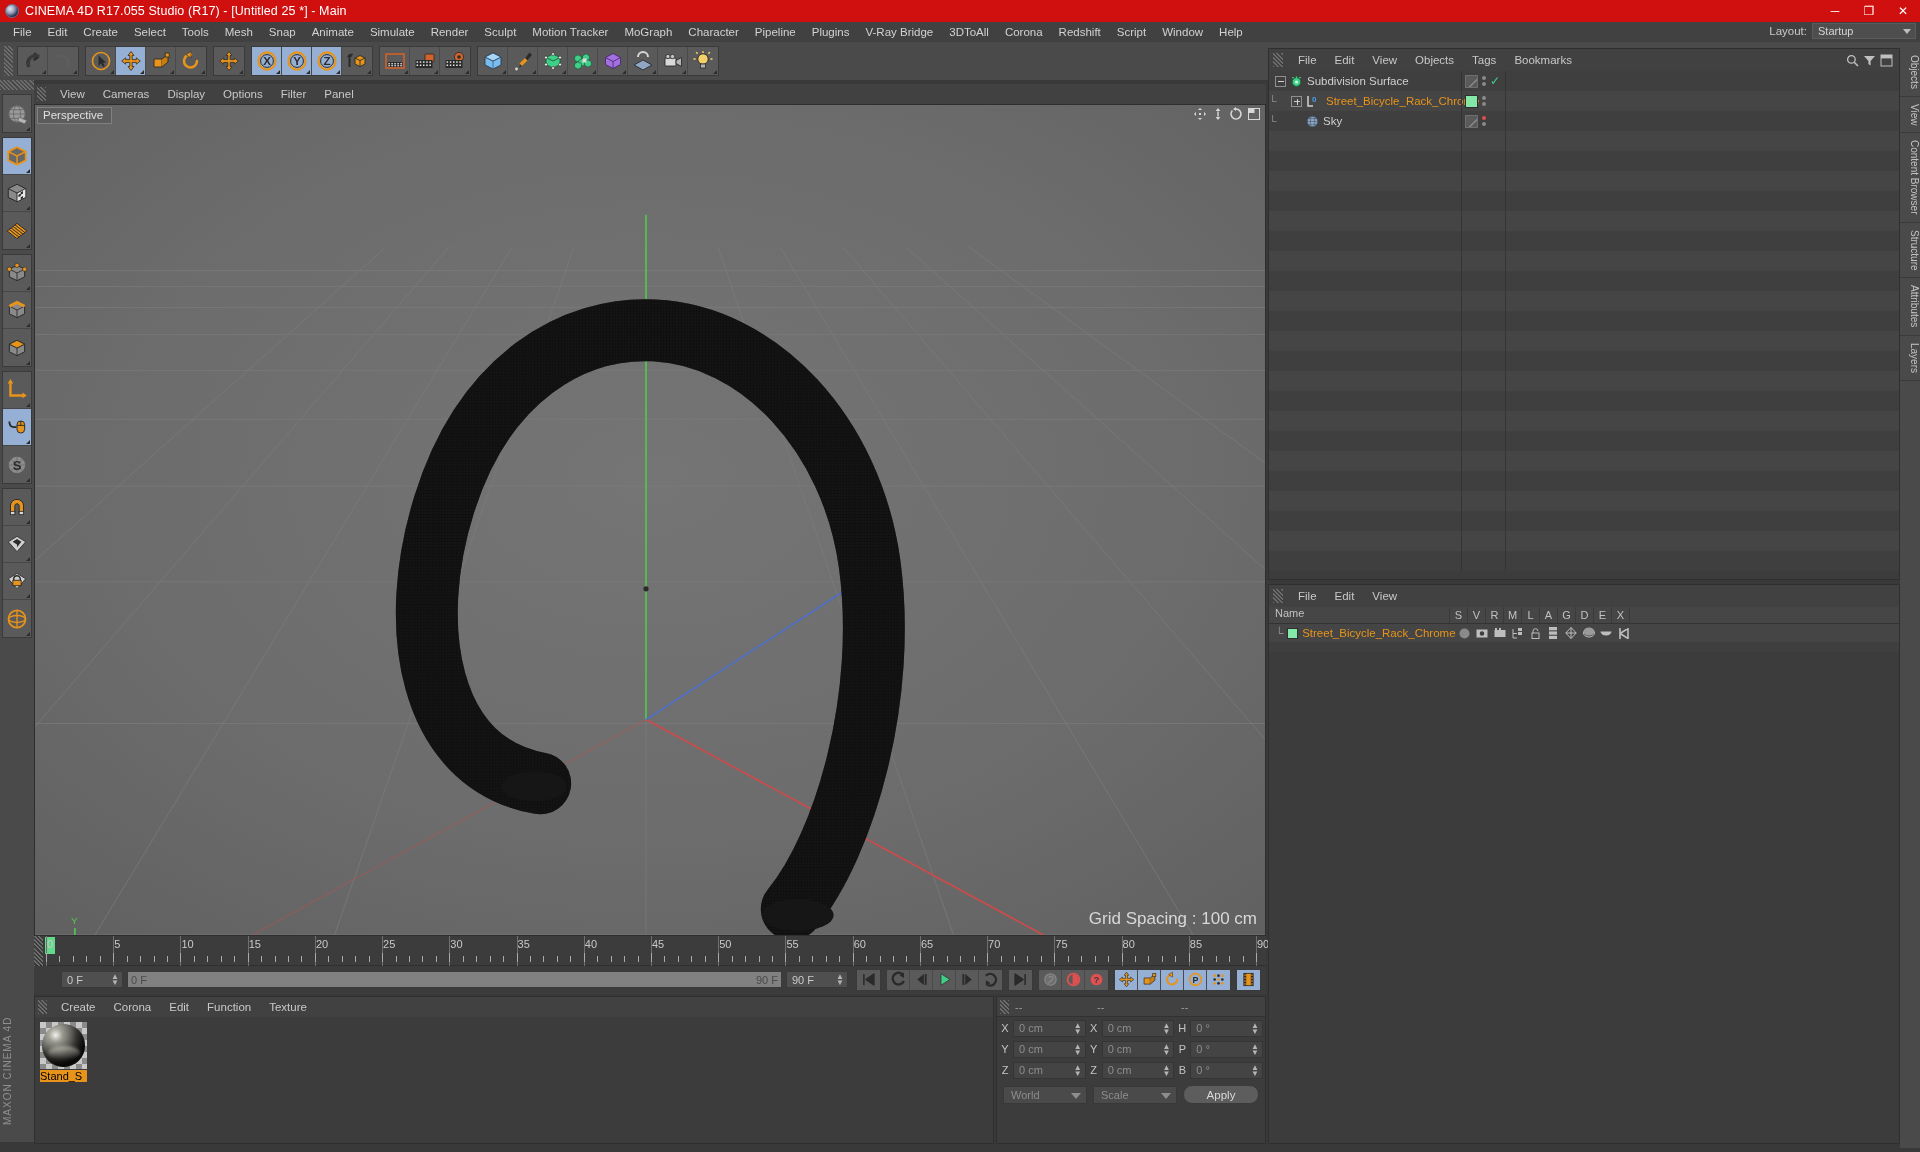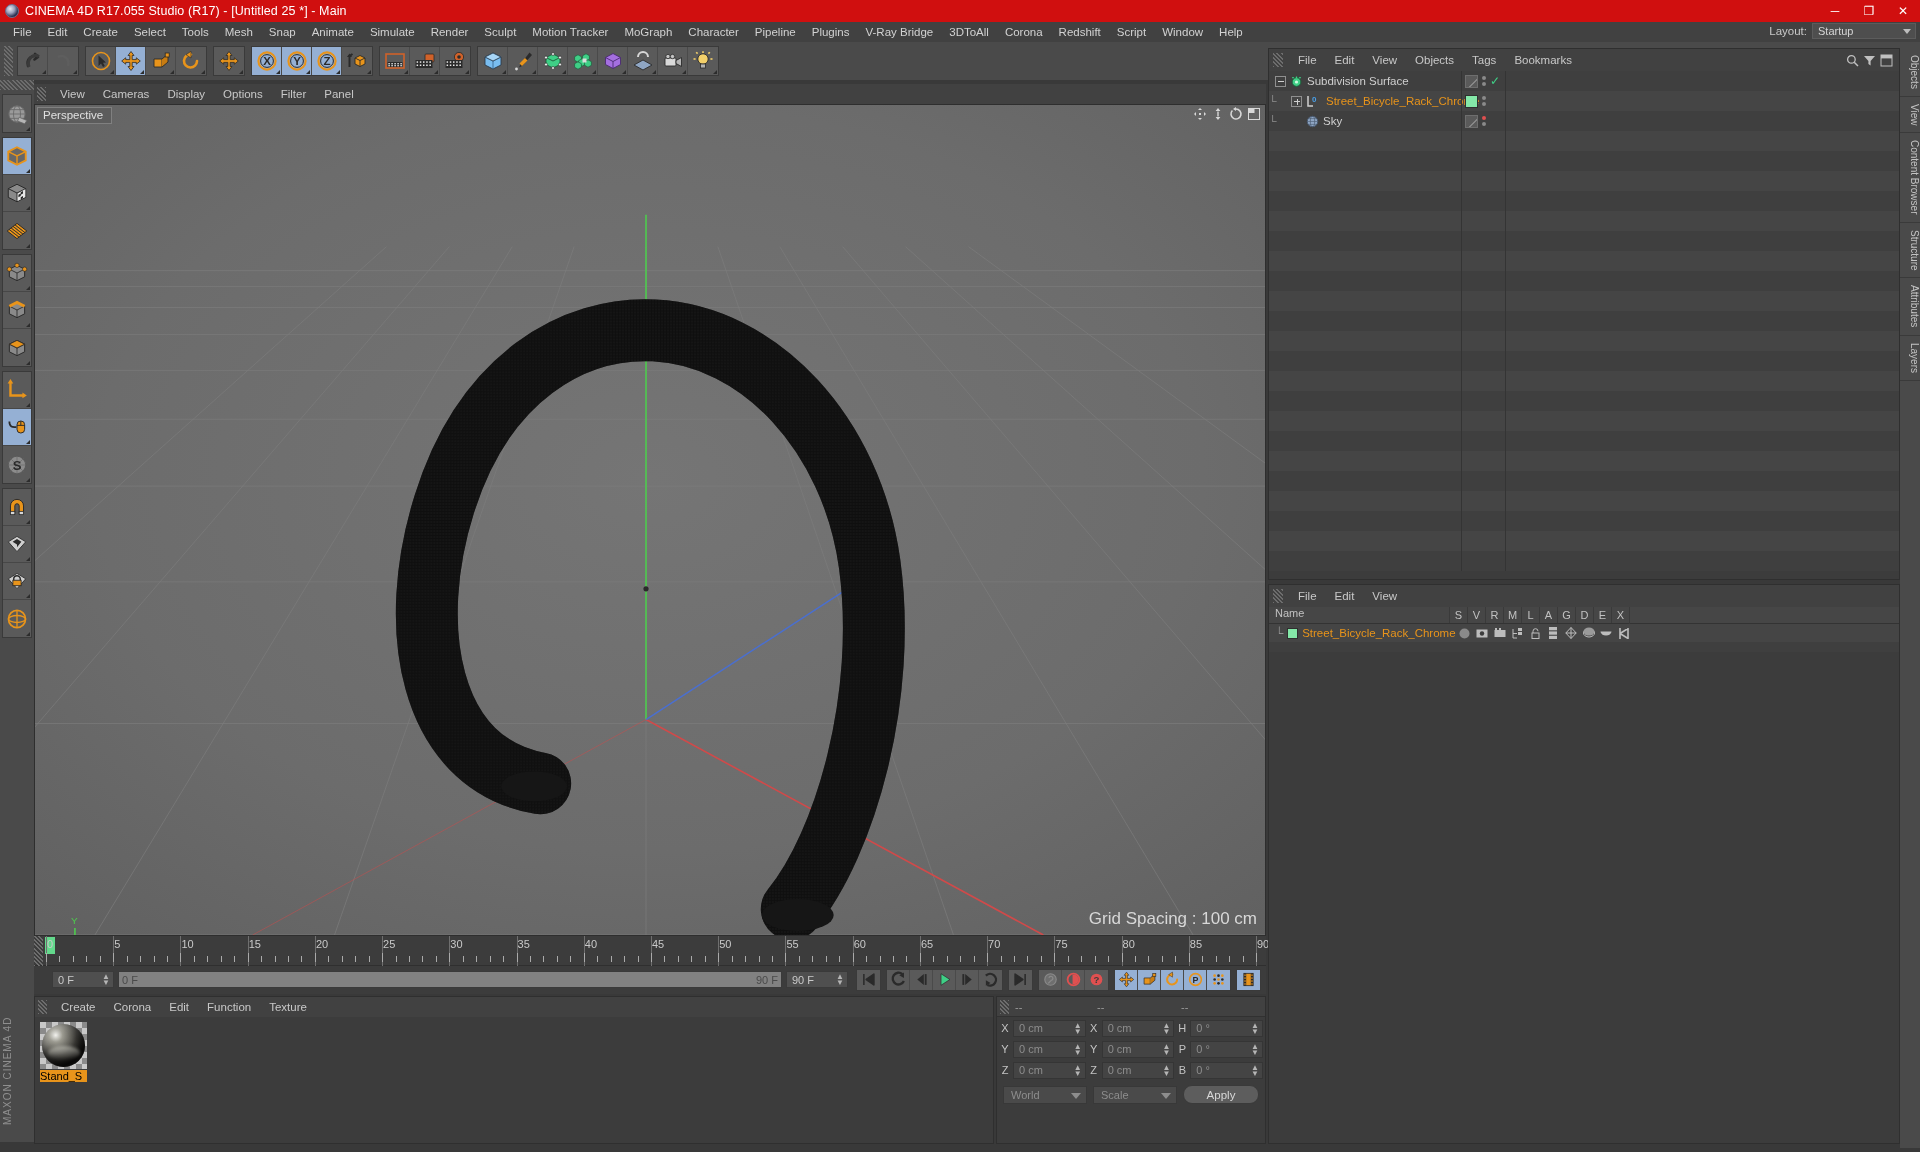--- a/index.html
+++ b/index.html
@@ -76,21 +76,21 @@
 
   
   .tlwrap{ position:absolute; left:34px; top:936px; width:1232px; height:58px; background:#3c3c3c;}
   .tlruler{ position:relative; height:30px; background:#3c3c3c; border-bottom:1px solid #2f2f2f;}
   .tl-g{ position:absolute; left:0;top:0;width:9px;height:30px;
     background-image:repeating-linear-gradient(45deg,#6d6d6d 0 1.4px,transparent 1.4px 3px);}
   .tlticklbl{ position:absolute; top:2px; color:#c9c9c9; font-size:11px; transform:translateX(1px);}
   .tltick{ position:absolute; bottom:3px; width:1px; background:#aaa; }
   .tlmark{ position:absolute; top:0; width:1px; height:30px; background:#6f6f6f;}
   .playhead{ position:absolute; top:1px; left:11px; width:10px; height:17px; background:#63d98c;}
-  .tlrow{ position:relative; height:27px; display:flex; align-items:center; padding-left:18px; gap:4px;}
+  .tlrow{ position:relative; height:27px; display:flex; align-items:center; padding-left:27px; gap:4px;}
   .numbox{ height:17px; background:#4f4f4f; border:1px solid #3a3a3a; color:#c9c9c9;
     font-size:11px; display:flex; align-items:center; padding-left:5px; position:relative;}
   .spin{ position:absolute; right:3px; top:2px; color:#b5b5b5; font-size:8px; line-height:6px;}
   .tlbar{ flex:1; height:17px; background:#818181; border:1px solid #3a3a3a;
     display:flex; align-items:center; justify-content:space-between; padding:0 3px;
     color:#4a4a4a; font-size:11px;}
   .tbtns{ display:flex; align-items:center; gap:0; margin-left:4px; }
   .tgrp2{ display:flex; background:#5a5a5a; border:1px solid #3a3a3a; height:22px; margin-right:5px;}
   .tbtn{ width:23px;height:20px;display:flex;align-items:center;justify-content:center;
     background:#5a5a5a; border-right:1px solid #4a4a4a;}

